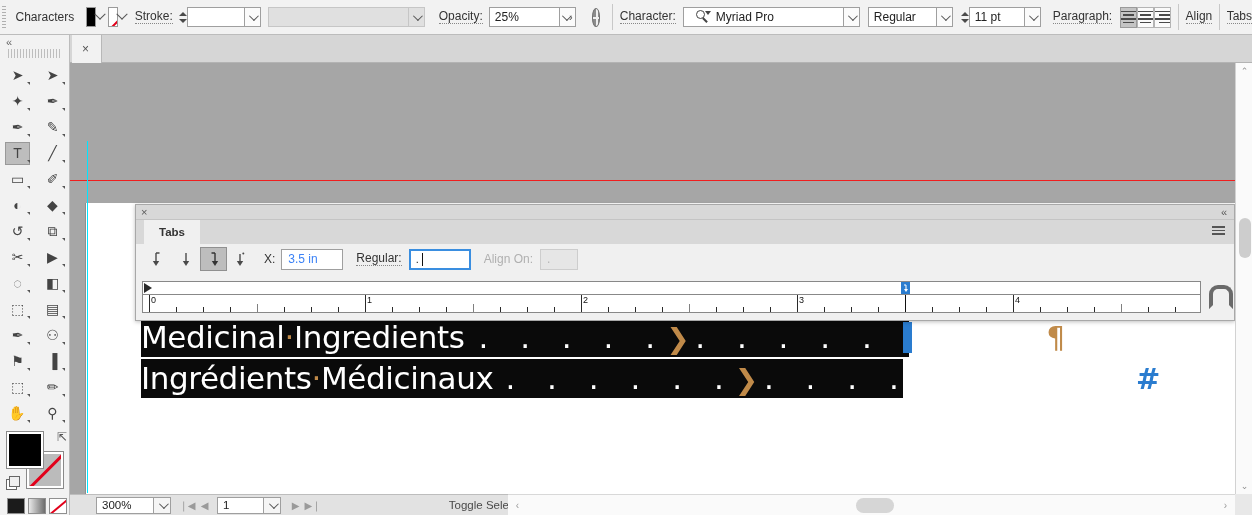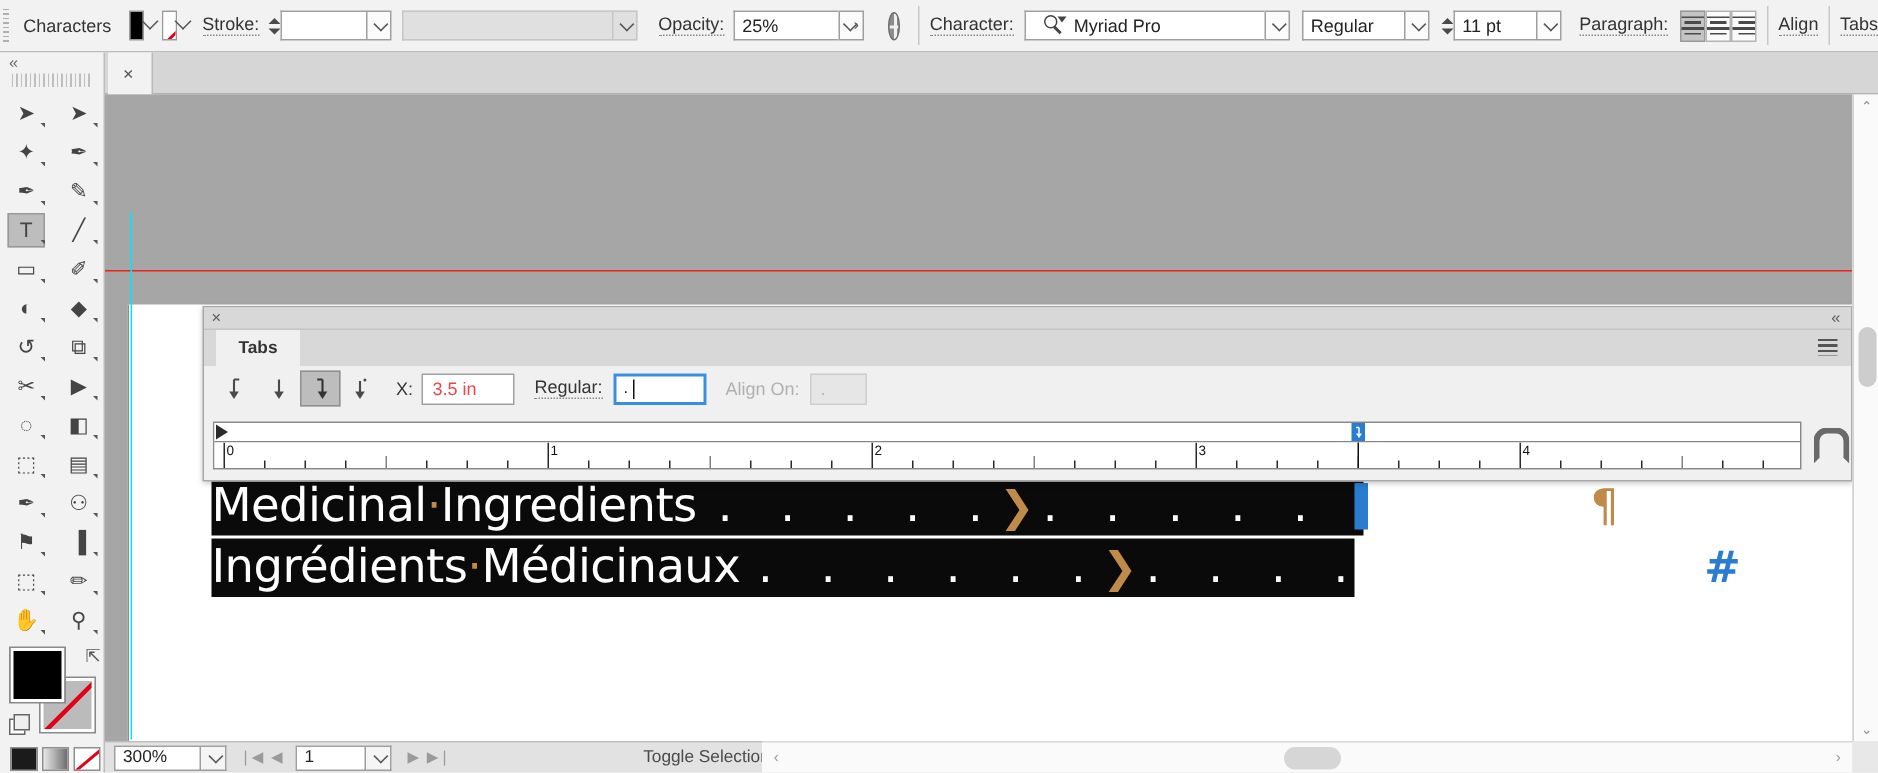--- a/index.html
+++ b/index.html
@@ -175,21 +175,21 @@
     background: #f0f0f0; font-size: 11.5px; font-weight: bold; color: #333;
     display: flex; align-items: center; }
   .tp-menu { position: absolute; right: 9px; top: 6px; width: 13px; height: 11px;
     background: repeating-linear-gradient(to bottom, #555 0, #555 1.6px, transparent 1.6px, transparent 3.6px); }
   .tp-controls { height: 30px; display: flex; align-items: center; padding-left: 10px; gap: 0; }
   .tabbtn { width: 27px; height: 24px; display: flex; align-items: center; justify-content: center;
     border: 1px solid transparent; }
   .tabbtn.on { background: #bdbdbd; border-color: #909090; }
   .tb-x-label { font-size: 12px; color: #333; margin: 0 6px 0 10px; }
   .tb-field { width: 62px; height: 21px; border: 1px solid #9f9f9f; background: #fff;
-    display: flex; align-items: center; padding-left: 6px; font-size: 12px; color: #ef4444; }
+    display: flex; align-items: center; padding-left: 6px; font-size: 12px; color: #3b82f6; }
   .tb-leader-label { font-size: 12px; color: #333; margin: 0 7px 0 13px;
     border-bottom: 1px dotted #888; padding-bottom: 1px; line-height: 12px; }
   .tb-leader-field { width: 62px; height: 21px; border: 2px solid #3a8ee0; background: #fff;
     display: flex; align-items: center; padding-left: 5px; font-size: 11px; color: #1a1a1a; position: relative; }
   .txtcaret { width: 1px; height: 13px; background: #111; margin-left: 3px; }
   .tb-alignon-label { font-size: 12px; color: #b0b0b0; margin: 0 7px 0 13px; }
   .tb-alignon-field { width: 38px; height: 21px; border: 1px solid #cdcdcd; background: #e6e6e6;
     display: flex; align-items: center; padding-left: 6px; font-size: 12px; color: #b5b5b5; }
 
   
@@ -456,21 +456,21 @@
     <div class="page"></div>
   </div>
   <div class="cyanguide"></div>
 
   <div class="textframe">
     <div class="framebar"></div>
     <div class="framehandle" style="left:-4px;top:-6px;"></div>
     <div class="framehandle" style="left:640px;top:-6px;"></div>
 
     <div class="tline l1">
-      <span>Medicinal</span><span class="sp">·</span><span>Ingredients</span><span class="lead" style="margin-left:14px">. . . . .</span><span class="tabarrow">❯</span><span class="lead" style="margin-left:6px">. . . . . .</span><span style="margin-left:14px">Purpose</span><span class="pilcrow">¶</span>
+      <span>Medicinal</span><span class="sp">·</span><span>Ingredients</span><span class="lead" style="margin-left:14px">. . . . .</span><span class="tabarrow">❯</span><span class="lead" style="margin-left:6px">. . . . . .</span><span style="">Purpose</span><span class="pilcrow">¶</span>
       <span class="caret-blue" style="left:762px;"></span>
     </div>
 
     <div class="tline l2">
       <span>Ingrédients</span><span class="sp">·</span><span>Médicinaux</span><span class="lead" style="margin-left:12px">. . . . . .</span><span class="tabarrow">❯</span><span class="lead" style="margin-left:6px">. . . . . . .</span><span style="margin-left:12px">Utilité</span><span class="eos">#</span>
     </div>
   </div>
 
   <div class="tabspanel">
     <div class="tp-titlebar">
@@ -587,21 +587,21 @@
   </div>
 
   <div class="vscroll">
     <div class="arrow up">⌃</div>
     <div class="vthumb"></div>
     <div class="arrow down">⌄</div>
   </div>
 
   <div class="statusbar">
     <div style="display:flex;margin-left:6px;">
-      <div class="sb-field" style="width:58px;">300%</div>
+      <div class="sb-field" style="width:58px;margin-left:20px;">300%</div>
       <div class="sb-drop"></div>
     </div>
     <div class="navbtn" style="margin-left:8px;">❘◀</div>
     <div class="navbtn">◀</div>
     <div style="display:flex;margin-left:4px;">
       <div class="sb-field" style="width:47px;">1</div>
       <div class="sb-drop"></div>
     </div>
     <div class="navbtn" style="margin-left:6px;">▶</div>
     <div class="navbtn">▶❘</div>

